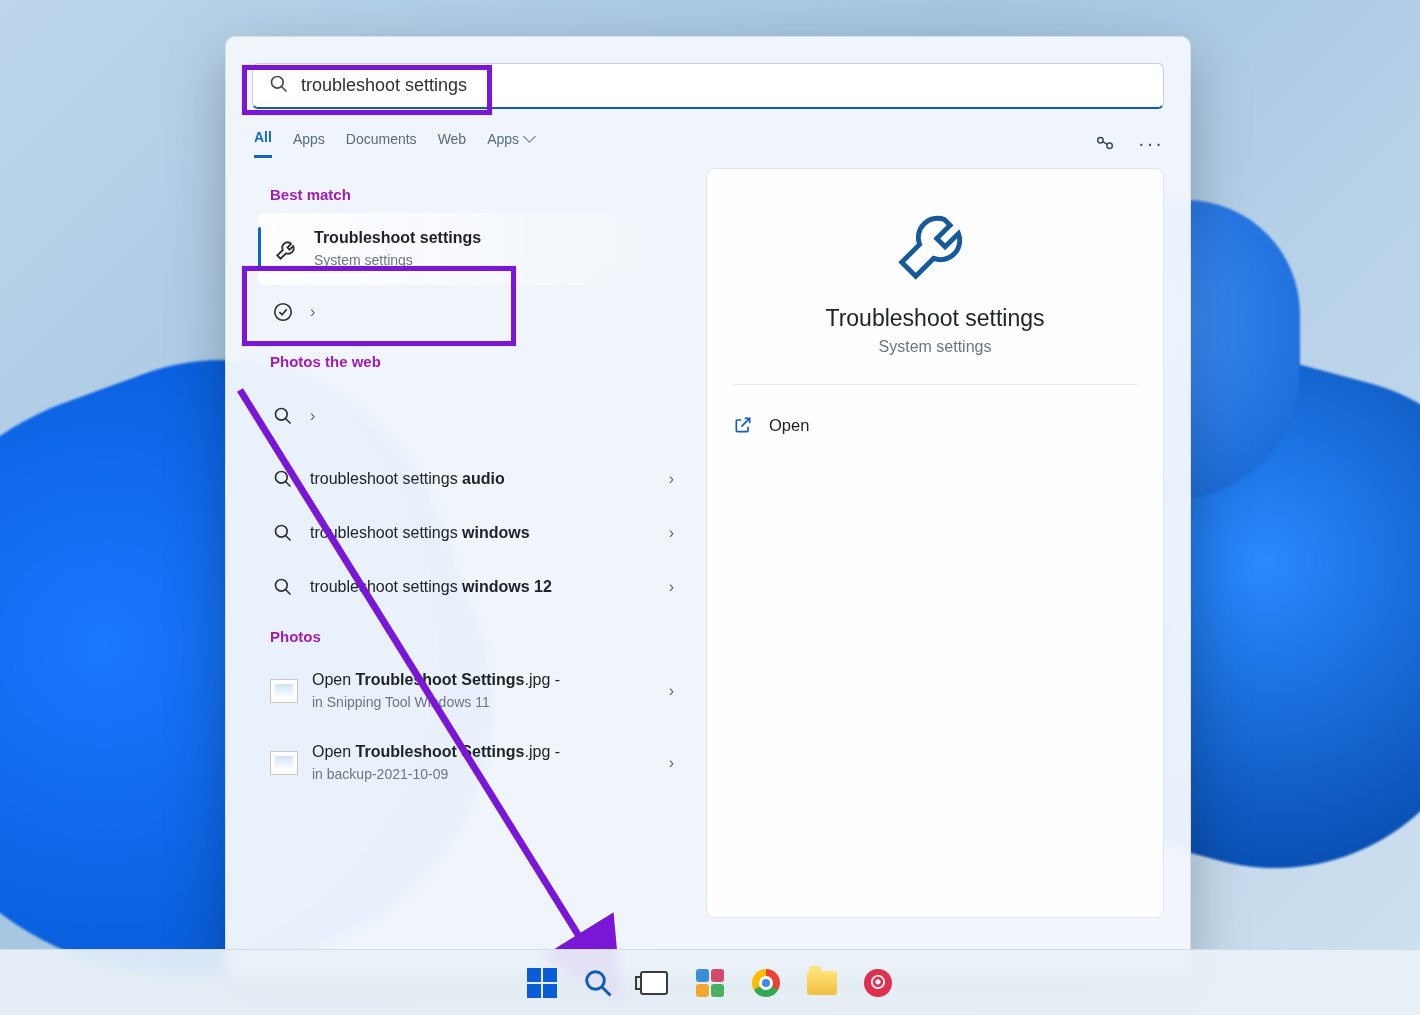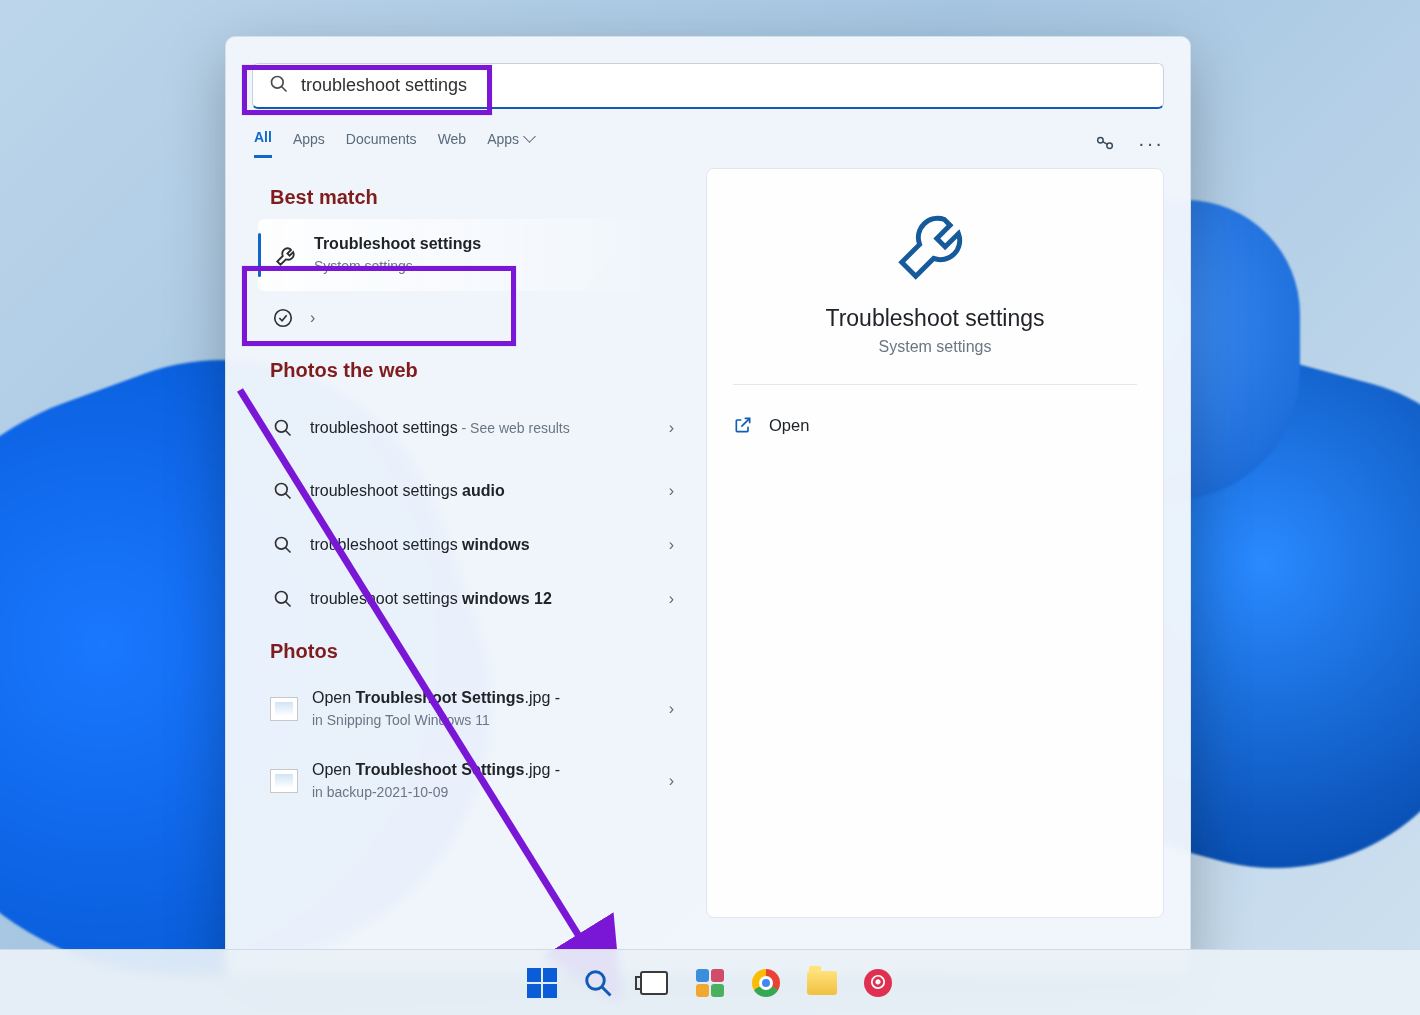--- a/index.html
+++ b/index.html
@@ -38,21 +38,21 @@
   .tabs { display: flex; gap: 21px; font-size: 14px; color: #5a6a7a; }
   .tab { padding-bottom: 10px; cursor: pointer; display:flex; align-items:center; gap:4px;}
   .tab.active { color: #1068c9; font-weight: 600; border-bottom: 3px solid #1068c9; }
   .tabs-right { display: flex; gap: 24px; align-items: center; color: #3a4a5a;}
   .tabs-right .icn { width: 22px; height: 22px; display:flex; align-items:center; justify-content:center;}
 
   .body { display: flex; flex: 1; overflow: hidden; padding: 0 20px 20px 20px; }
   .left { width: 440px; padding: 14px 0 0 12px; }
   .right { flex: 1; padding: 10px 6px 0 20px; }
 
-  .section-title { font-size: 20px; font-weight: 600; color: #7f1d1d; margin: 14px 0 10px 12px; }
+  .section-title { font-size: 15px; font-weight: 600; color: #a21caf; margin: 14px 0 10px 12px; }
 
   .result-row {
     display: flex; align-items: center; gap: 14px;
     height: 54px; padding: 0 12px 0 12px; border-radius: 6px; cursor: pointer;
     position: relative;
   }
   .result-row.tall { height: 72px; }
   .result-row .icn { width: 26px; height: 26px; color:#303030; display:flex; align-items:center; justify-content:center;}
   .result-row .txt { flex: 1; font-size: 16px; line-height: 22px; color: #202428; }
   .result-row .sub { font-size: 14px; color: #6a7684; }
@@ -183,21 +183,20 @@
 
       <div class="section-title">Photos the web</div>
 
       <div class="result-row tall">
         <span class="icn">
             <svg viewBox="0 0 24 24" width="20" height="20" fill="none" stroke="currentColor" stroke-width="2">
               <circle cx="10" cy="10" r="7"></circle>
               <line x1="21" y1="21" x2="15" y2="15"></line>
             </svg>
           </span>
-        <div class="txt"><span>troubleshoot settings</span><span class="sub"> - See web results</span></div>
         <span class="chev">›</span>
       </div>
       <div class="result-row">
         <span class="icn">
             <svg viewBox="0 0 24 24" width="20" height="20" fill="none" stroke="currentColor" stroke-width="2">
               <circle cx="10" cy="10" r="7"></circle>
               <line x1="21" y1="21" x2="15" y2="15"></line>
             </svg>
           </span>
         <div class="txt"><span>troubleshoot settings </span><b>audio</b></div>

